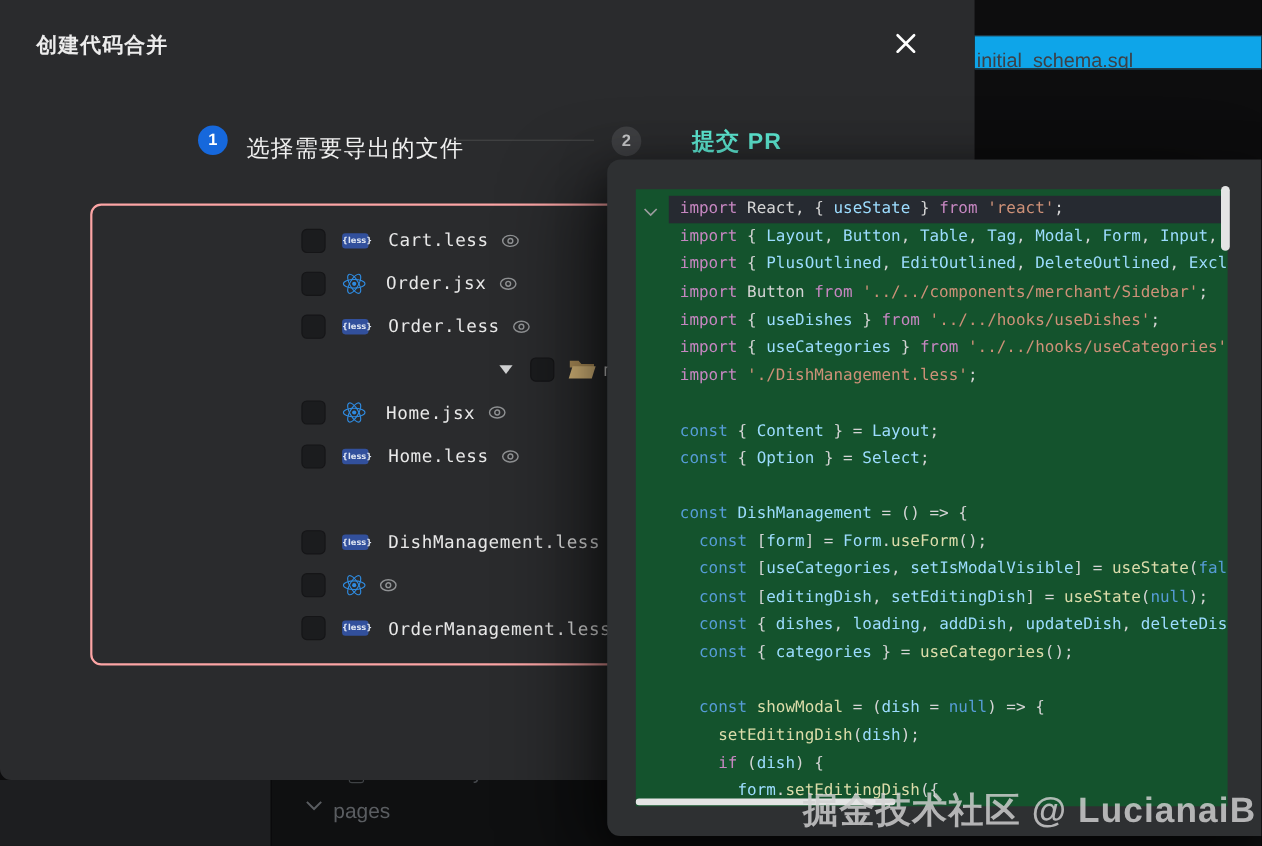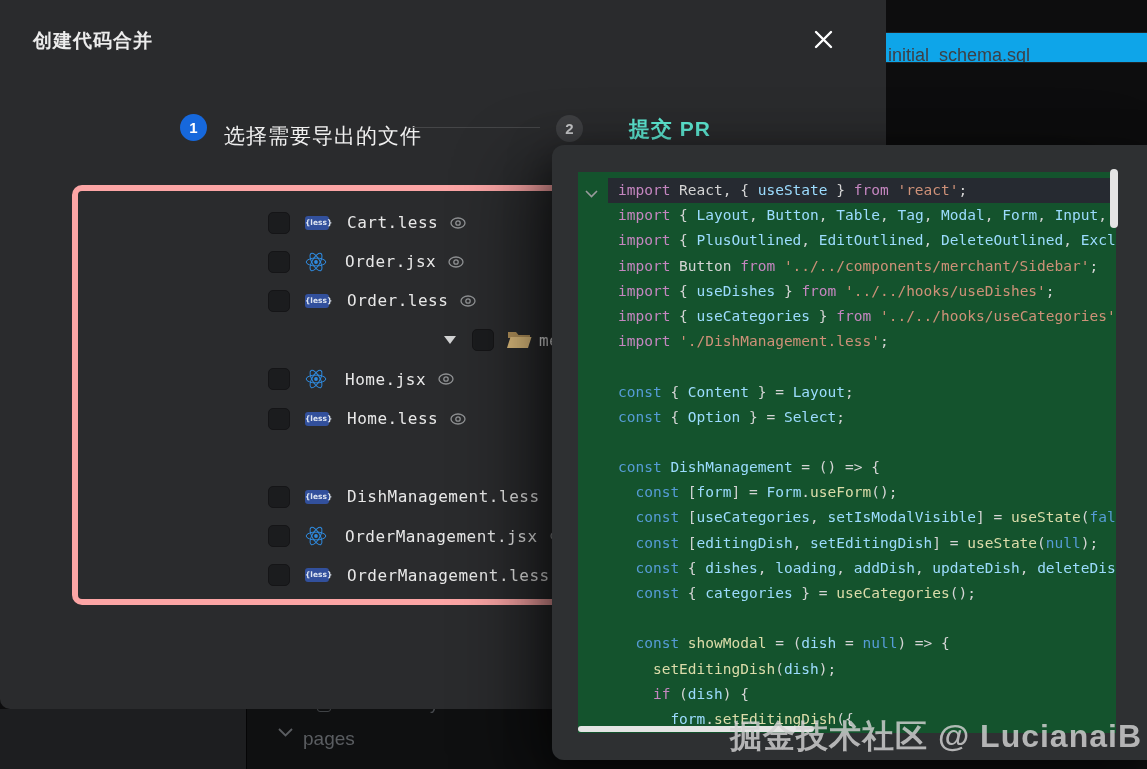--- a/index.html
+++ b/index.html
@@ -32,22 +32,22 @@
   .step-circle { position:absolute; width:27px; height:27px; border-radius:50%; text-align:center;
                  font-size:15px; font-weight:600; line-height:27px; }
   .step1-circle { left:180px; top:114px; background:#1668dc; color:#ffffff; }
   .step2-circle { left:556px; top:115px; background:#3f4043; color:#c9cacc; }
   .step-label { position:absolute; height:27px; line-height:27px; font-size:21px; letter-spacing:1px; white-space:nowrap; }
   .step1-label { left:224px; top:122px; color:#f0f0f0; font-weight:400; }
   .step2-label { left:601px; top:115px; color:#5eead4; font-weight:700;margin-left:28px; }
   .step-connector { position:absolute; left:412px; top:127px; width:128px; height:1px; background:#454648; }
 
   
-  .tree-box { position:absolute; left:72px; top:185px; width:794px; height:420px;
-              border:6px solid #fca5a5; border-radius:10px; padding-top:12px; }
+  .tree-box { position:absolute; left:82px; top:185px; width:794px; height:420px;
+              border:2px solid #fca5a5; border-radius:10px; padding-top:12px; }
   .tree-row { position:relative; height:39.2px; display:flex; align-items:center; padding-left:190px; }
   .tree-row.folder-row { padding-left:126px;justify-content:center; }
   .row-hl { position:absolute; left:16px; top:1px; bottom:1px; width:460px; background:#34373c; border-radius:2px; }
   .tree-row > * { position:relative; z-index:1; }
   .caret { width:0; height:0; border-left:6.5px solid transparent; border-right:6.5px solid transparent;
            border-top:8px solid #d2d3d4; flex:none; }
   .cb { width:22px; height:22px; background:#1b1c1e; border:1px solid #151517; border-radius:5px; flex:none; }
   .tree-row .cb { margin-left:0; }
   .folder-row .caret { margin-left:0; }
   .folder-row .cb { margin-left:16px; }
@@ -259,21 +259,20 @@
         <span class="ficon">
             <svg width="22" height="20" viewBox="-11 -10 22 20">
               <circle r="1.9" fill="#2f8be0"></circle>
               <g fill="none" stroke="#2f8be0" stroke-width="1">
                 <ellipse rx="9.8" ry="3.9"></ellipse>
                 <ellipse rx="9.8" ry="3.9" transform="rotate(60)"></ellipse>
                 <ellipse rx="9.8" ry="3.9" transform="rotate(120)"></ellipse>
               </g>
             </svg>
           </span>
-        <span class="fname">OrderManagement.jsx</span>
         <span class="eye">
             <svg width="16" height="12" viewBox="0 0 16 12">
               <ellipse cx="8" cy="6" rx="7" ry="5" fill="none" stroke="#909294" stroke-width="1.3"></ellipse>
               <circle cx="8" cy="6" r="2.2" fill="none" stroke="#909294" stroke-width="1.3"></circle>
             </svg>
           </span>
       </div>
 
       <div class="tree-row">
         <span class="cb"></span>

